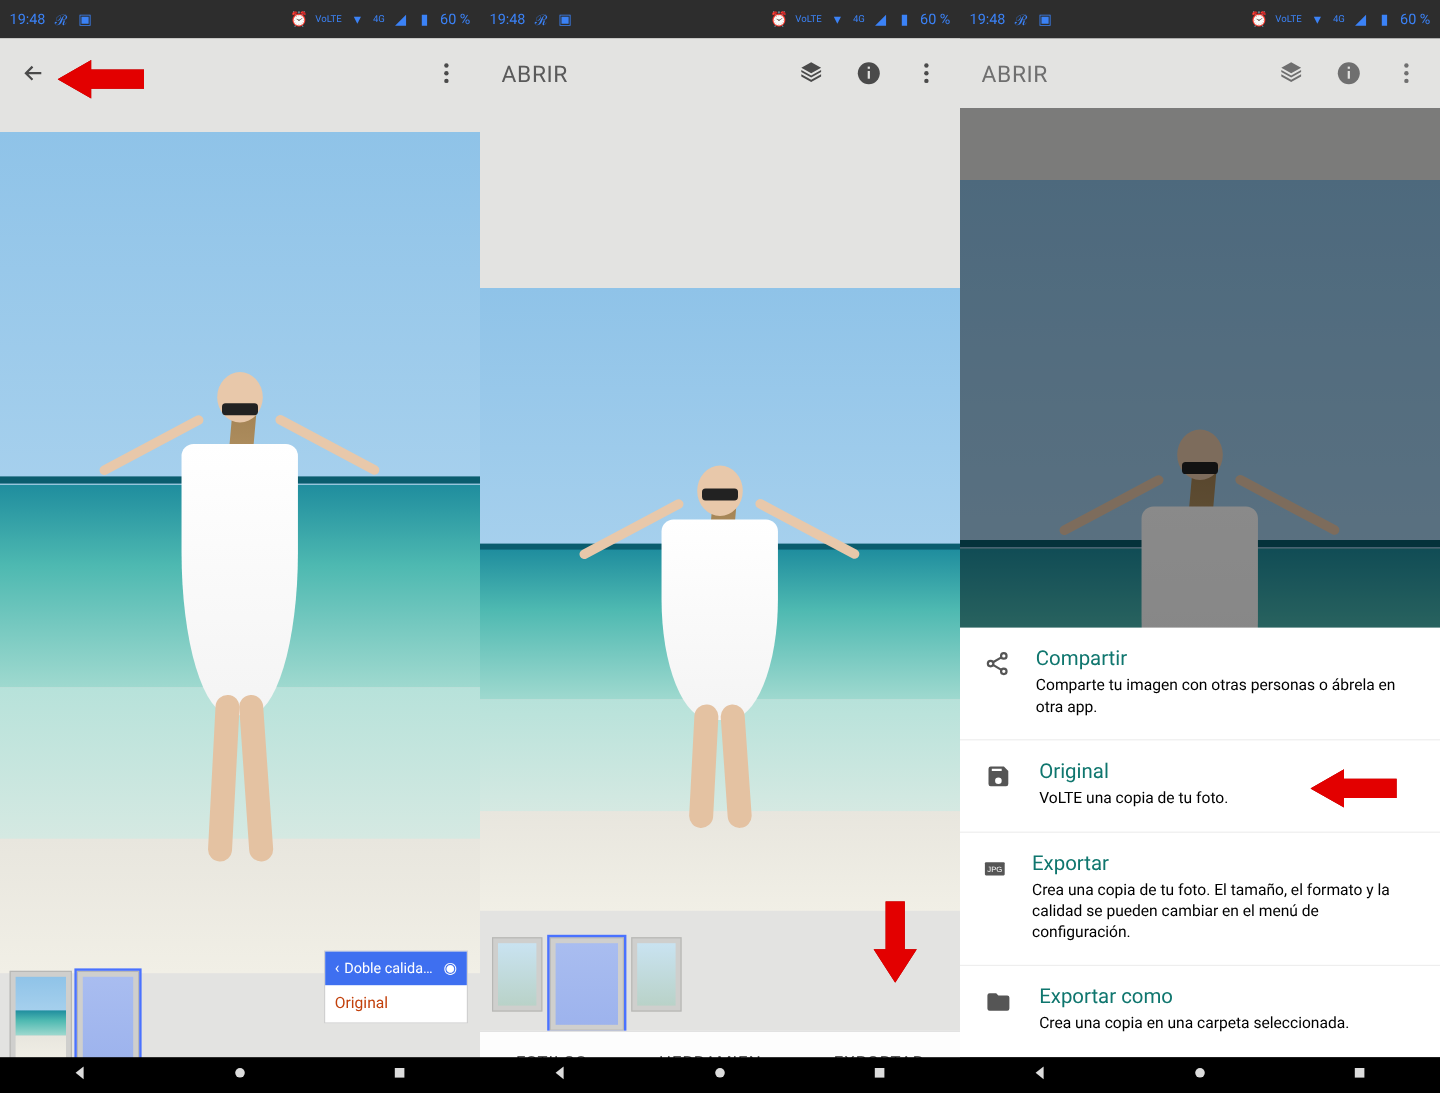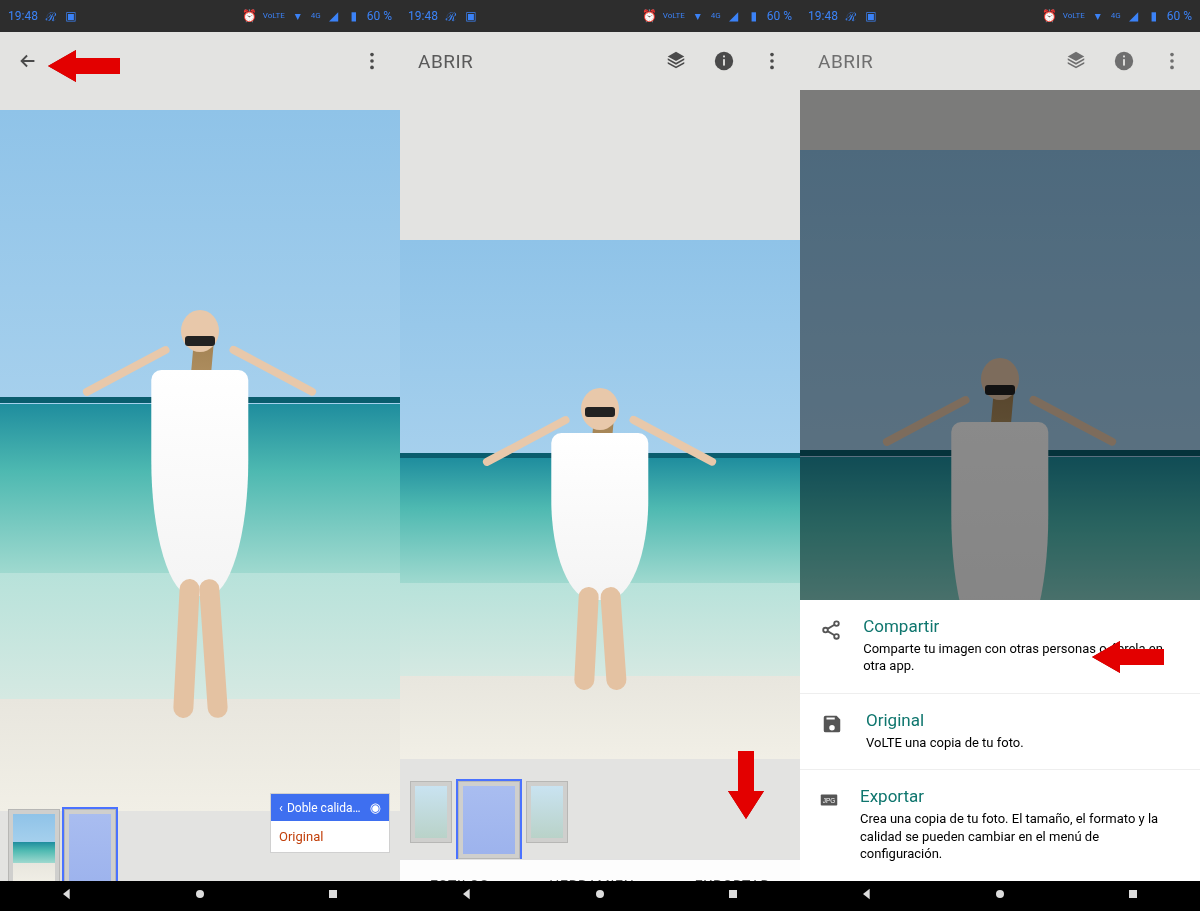--- a/index.html
+++ b/index.html
@@ -392,20 +392,31 @@
           <svg viewBox="0 0 24 24" fill="currentColor">
               <rect x="3" y="6" width="18" height="12" rx="1"></rect>
               <text x="12" y="15" font-size="7" fill="#fff" text-anchor="middle" font-family="Arial">JPG</text>
             </svg>
         </div>
         <div class="sheet-text">
           <div class="t">Exportar</div>
           <div class="d">Crea una copia de tu foto. El tamaño, el formato y la calidad se pueden cambiar en el menú de configuración.</div>
         </div>
       </div>
+      <div class="sheet-item">
+        <div class="sheet-icon">
+          <svg viewBox="0 0 24 24" fill="currentColor">
+              <path d="M10 4H4a2 2 0 0 0-2 2v12a2 2 0 0 0 2 2h16a2 2 0 0 0 2-2V8a2 2 0 0 0-2-2h-8l-2-2z"></path>
+            </svg>
+        </div>
+        <div class="sheet-text">
+          <div class="t">Exportar como</div>
+          <div class="d">Crea una copia en una carpeta seleccionada.</div>
+        </div>
+      </div>
     </div>
 
     <div class="red-arrow" style="right:36px;bottom:230px;z-index:4">
       <svg width="72" height="40" viewBox="0 0 72 40">
           <polygon points="0,20 28,4 28,12 72,12 72,28 28,28 28,36" fill="#e30000"></polygon>
         </svg>
     </div>
 
     <div class="navbar" style="z-index:5">
       <span class="nbtn"><svg viewBox="0 0 24 24" fill="currentColor">

